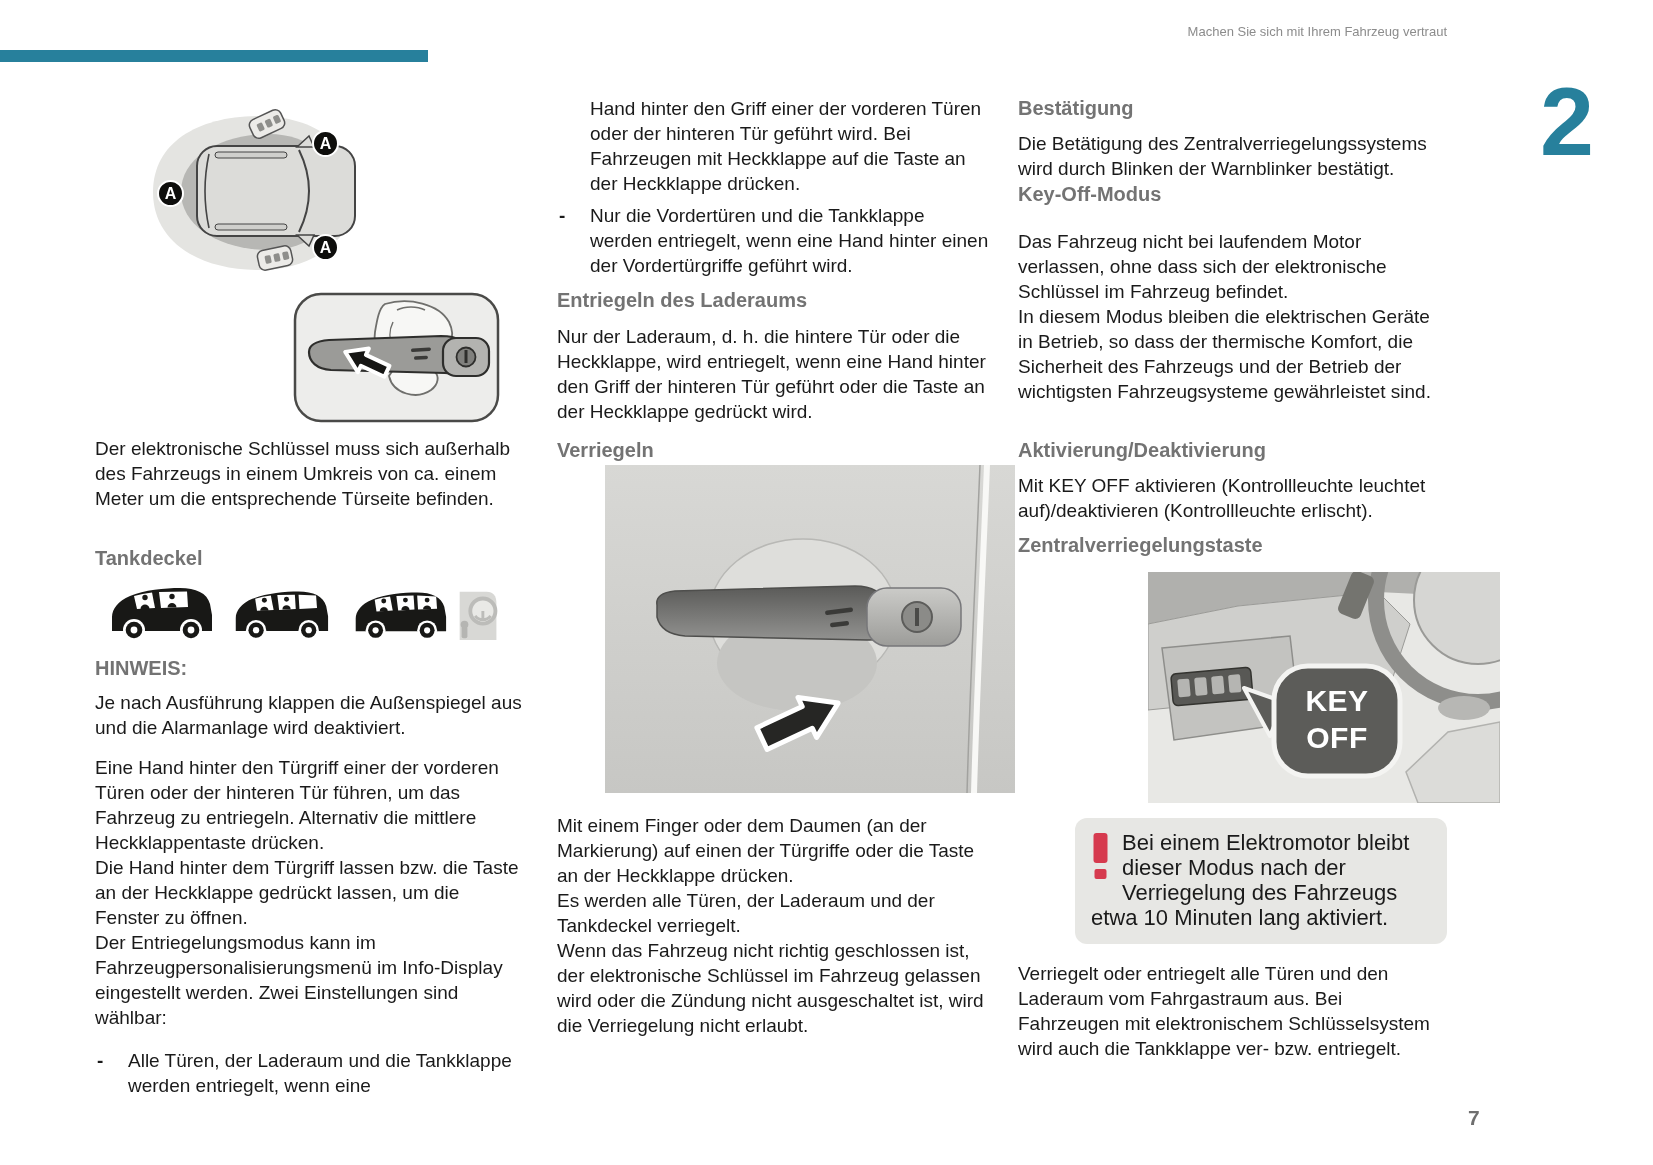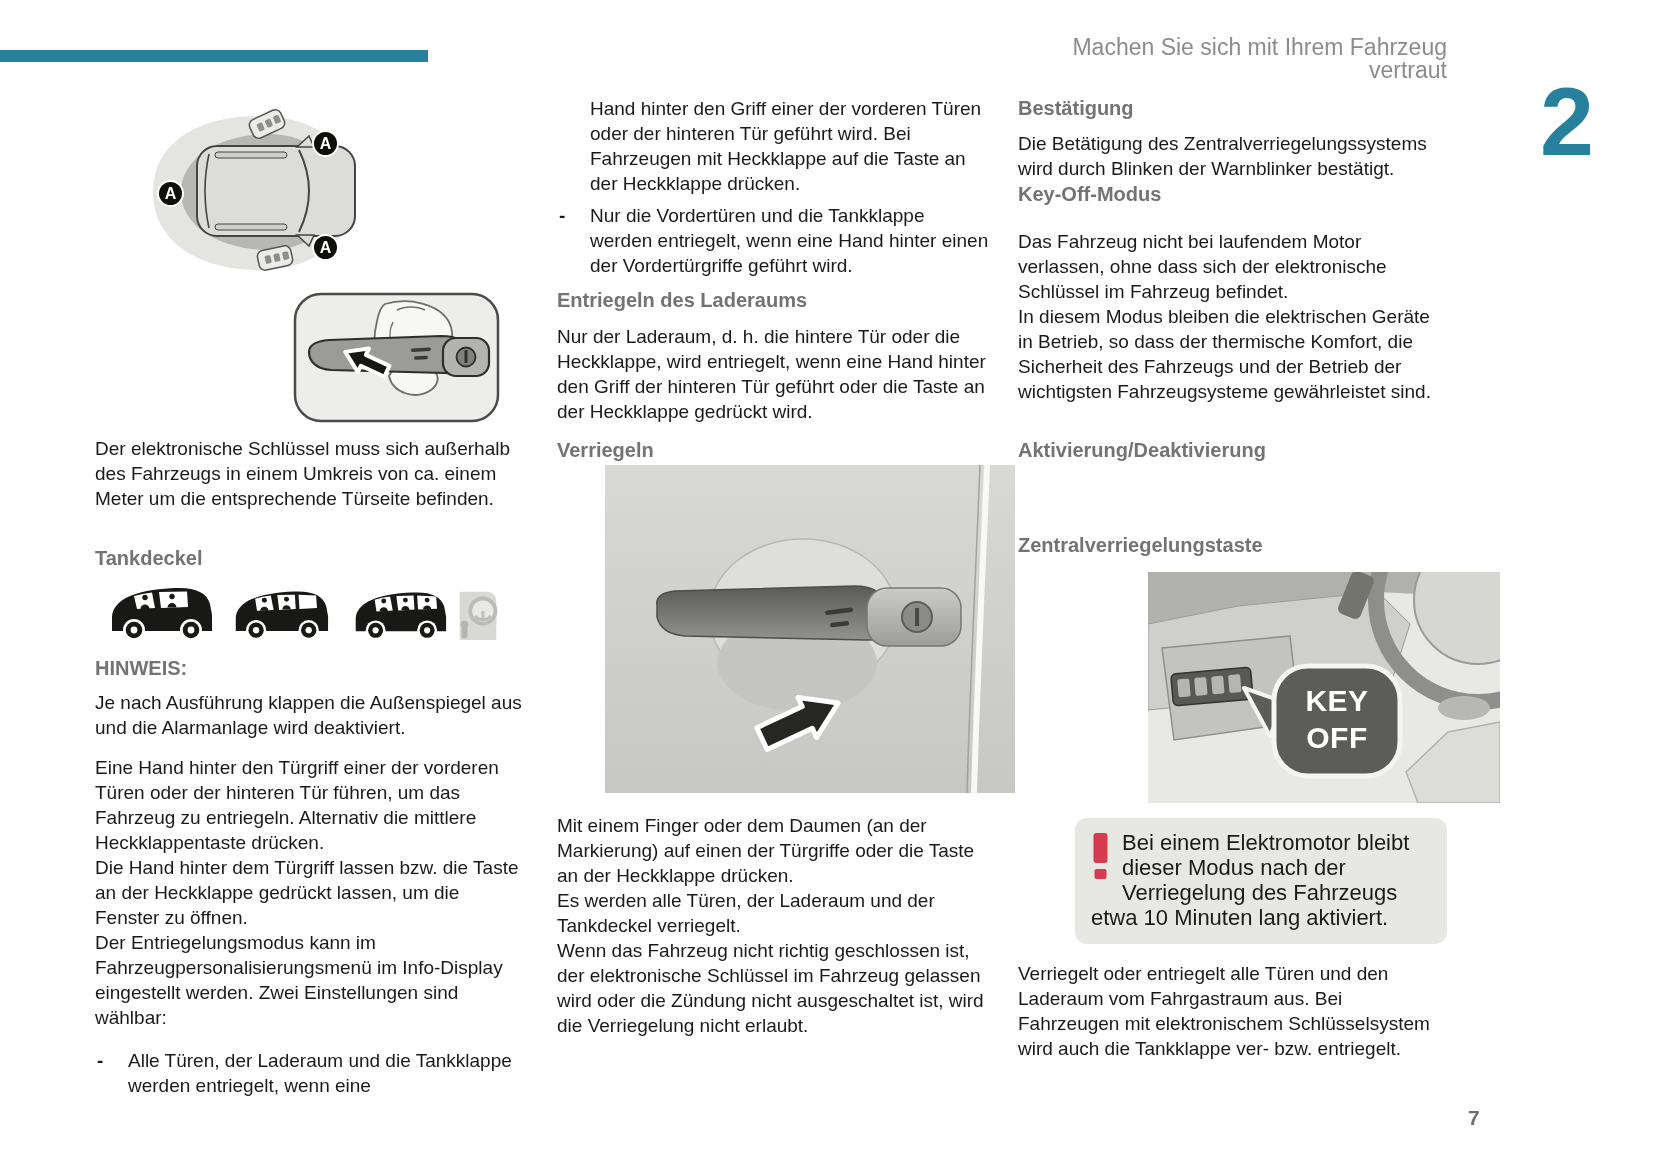--- a/index.html
+++ b/index.html
@@ -1,20 +1,20 @@
 <!DOCTYPE html>
 <html><head>
 <meta charset="utf-8">
 <style>
   html,body{margin:0;padding:0;background:#ffffff;}
   body{font-family:"Liberation Sans","DejaVu Sans",sans-serif;color:#1a1a1a;}
   .page{position:relative;width:1653px;height:1165px;background:#fff;overflow:hidden;}
   .accent-bar{position:absolute;left:0;top:50px;width:428px;height:12px;background:#27809C;}
-  .header{position:absolute;left:1018px;top:36px;width:429px;text-align:right;
-          color:#8C8C8C;font-size:23px;line-height:23px;}
+  .header{position:absolute;left:1018px;top:20px;width:429px;text-align:right;
+          color:#8C8C8C;font-size:13px;line-height:23px;}
   .chapter{position:absolute;left:1540px;top:76px;width:110px;font-size:97px;line-height:92px;
            font-weight:bold;color:#27809C;}
   .pagenum{position:absolute;left:1468px;top:1106px;font-size:21px;font-weight:bold;color:#6F6F6F;}
   .col{position:absolute;top:0;height:1165px;}
   #col1{left:95px;width:428px;}
   #col2{left:557px;width:432px;}
   #col3{left:1018px;width:429px;}
   .blk{position:absolute;left:0;right:0;}
   p.body{font-size:19px;line-height:25px;margin:0;white-space:pre-line;}
   .h2{font-size:20px;line-height:24px;margin:0;font-weight:bold;color:#737373;}
@@ -231,20 +231,21 @@
   <div class="col" id="col3">
 
     <div class="h2 blk" style="top:96px;">Bestätigung</div>
     <p class="body blk" style="top:131px;">Die Betätigung des Zentralverriegelungssystems wird durch Blinken der Warnblinker bestätigt.</p>
 
     <div class="h2 blk" style="top:182px;">Key-Off-Modus</div>
     <p class="body blk" style="top:229px;">Das Fahrzeug nicht bei laufendem Motor verlassen, ohne dass sich der elektronische Schlüssel im Fahrzeug befindet.
 In diesem Modus bleiben die elektrischen Geräte in Betrieb, so dass der thermische Komfort, die Sicherheit des Fahrzeugs und der Betrieb der wichtigsten Fahrzeugsysteme gewährleistet sind.</p>
 
     <div class="h2 blk" style="top:438px;">Aktivierung/Deaktivierung</div>
+    <p class="body blk" style="top:473px;">Mit KEY OFF aktivieren (Kontrollleuchte leuchtet auf)/deaktivieren (Kontrollleuchte erlischt).</p>
 
     <div class="h2 blk" style="top:533px;">Zentralverriegelungstaste</div>
 
     <div class="fig" style="top:572px;left:104px;width:352px;height:163px;margin-left:26px;">
       <svg width="352" height="231" viewBox="0 0 352 231">
         <rect width="352" height="231" fill="#e8e8e5"></rect>
         <polygon points="0,0 352,0 352,26 230,20 90,34 0,52" fill="#b0b0ad"></polygon>
         <polygon points="0,52 90,34 230,20 262,52 244,108 120,126 0,138" fill="#cfcfcc" stroke="#9a9a97" stroke-width="1"></polygon>
         <circle cx="330" cy="28" r="102" fill="none" stroke="#8e8e8b" stroke-width="16"></circle>
         <circle cx="330" cy="28" r="64" fill="#d6d6d3" stroke="#9a9a97" stroke-width="2"></circle>

